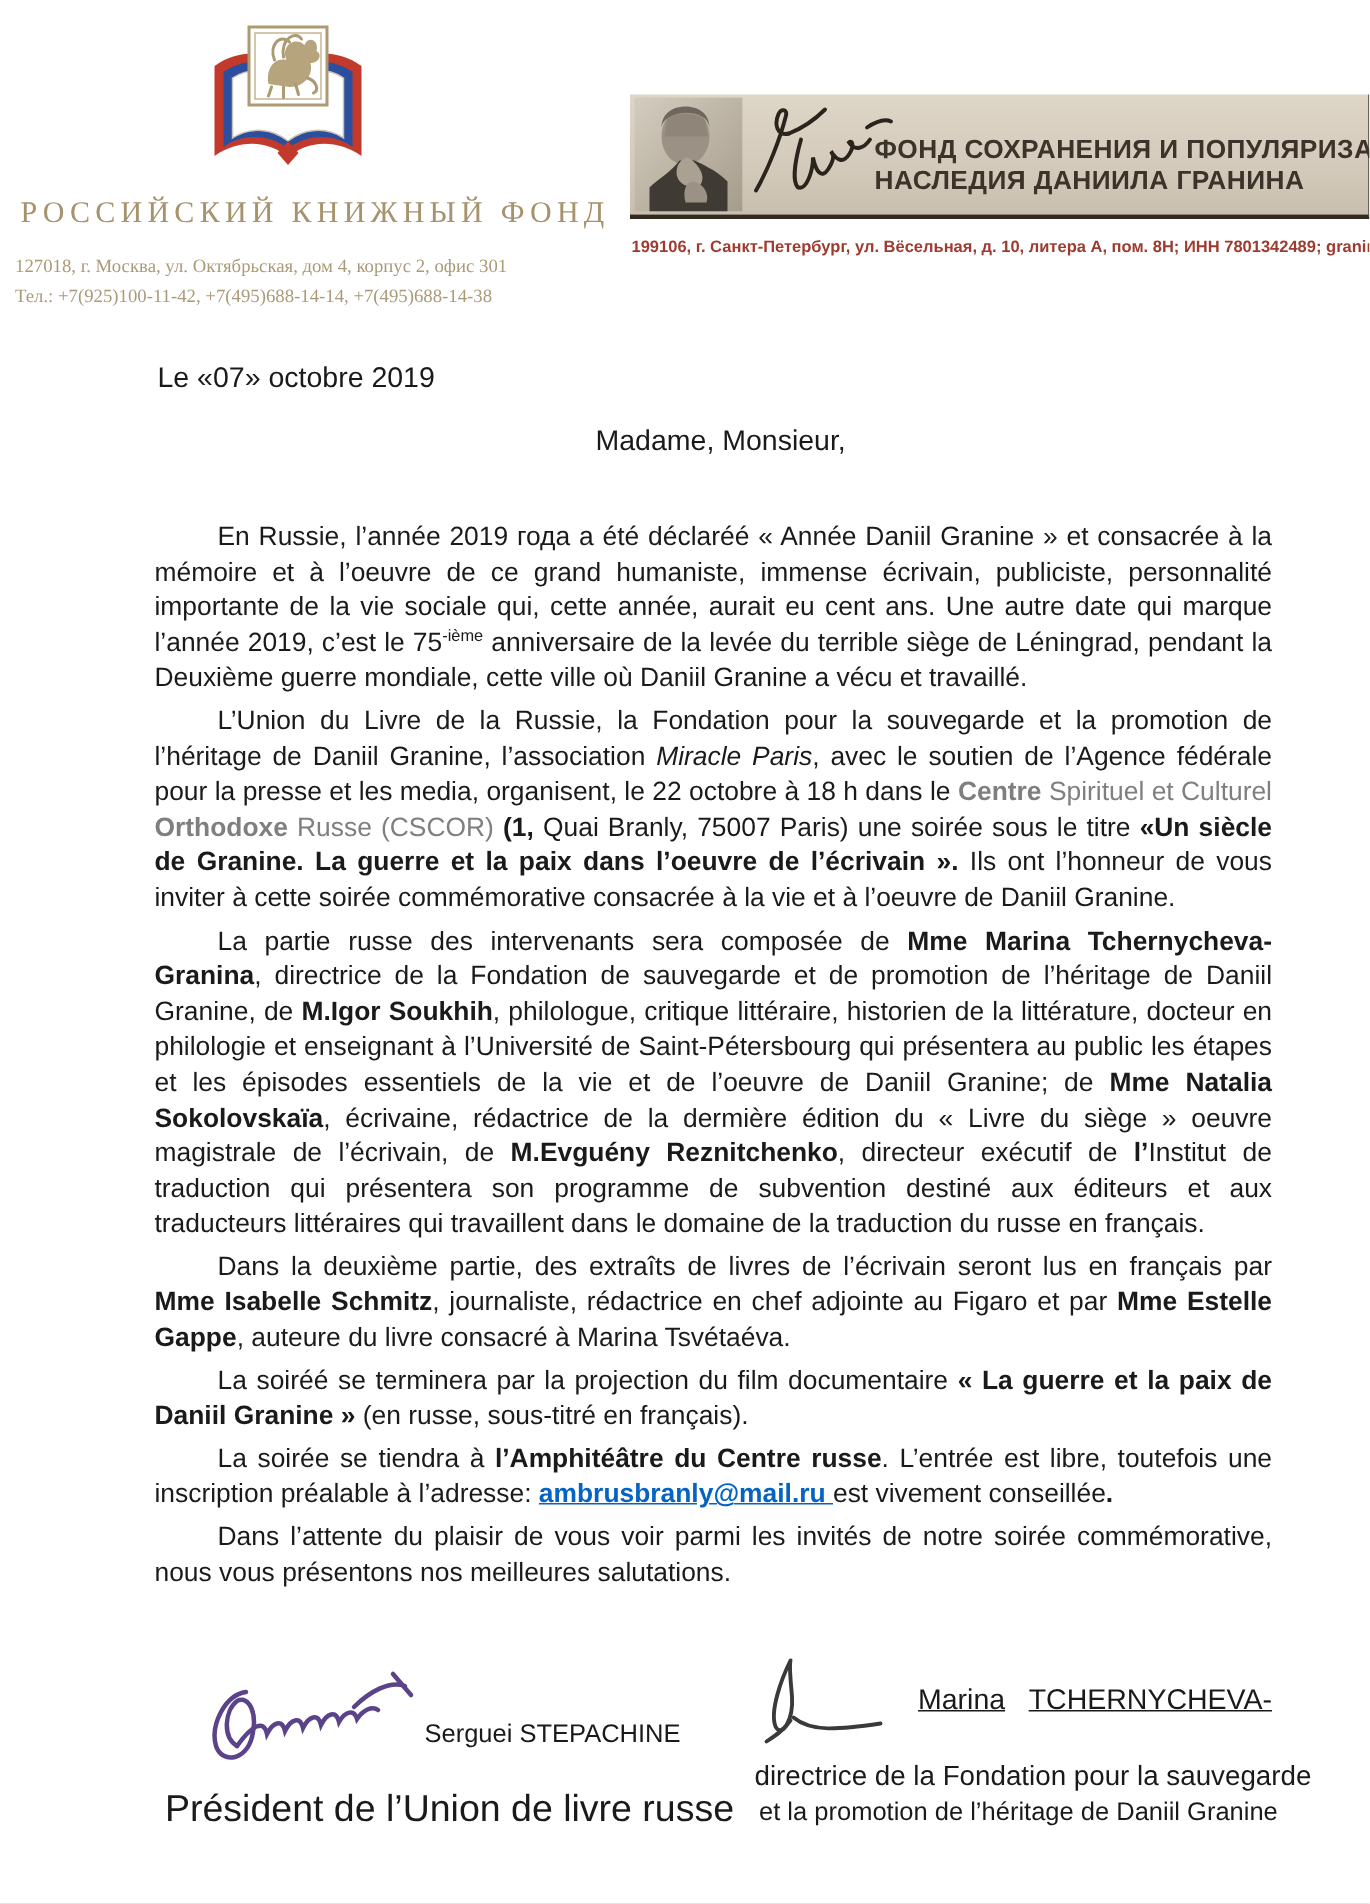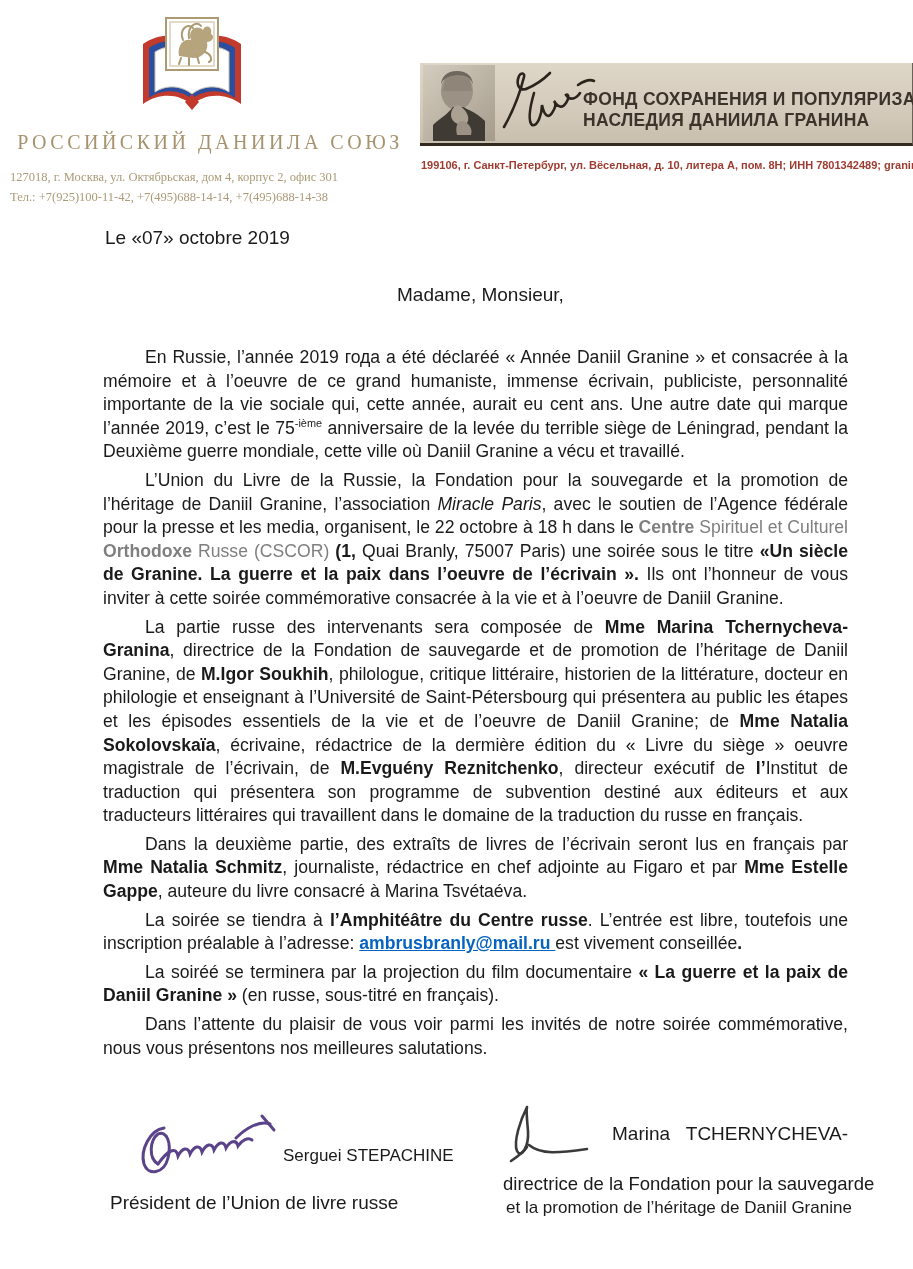--- a/index.html
+++ b/index.html
@@ -33,40 +33,40 @@
   .banner-title{
     position:absolute;left:163px;top:26px;color:#three;
     font-size:17.5px;font-weight:bold;color:#3c332a;line-height:21px;
     letter-spacing:0.3px;white-space:nowrap;
   }
   .fond-addr{
     position:absolute;left:421px;top:159px;width:492px;
     font-size:11px;font-weight:bold;color:#9e3b30;white-space:nowrap;
   }
   
-  .date-line{position:absolute;left:105px;top:227px;font-size:19px;}
+  .date-line{position:absolute;left:105px;top:242px;font-size:19px;}
   .salutation{position:absolute;left:397px;top:284px;font-size:19px;}
   .letter-body{
     position:absolute;left:103px;top:346px;width:747px;
     font-size:17.6px;line-height:23.6px;text-align:justify;
   }
   .letter-body p{margin:0 2px 5px 0;text-indent:42px;}
   .seg-b{font-weight:bold;}
   .seg-i{font-style:italic;}
   .seg-g{color:#7f7f7f;}
   .seg-gb{color:#7f7f7f;font-weight:bold;}
   .seg-sup{vertical-align:super;font-size:0.62em;line-height:0;}
   a.seg-link{color:#0563c1;font-weight:bold;text-decoration:underline;cursor:pointer;}
   
   .sig-left-img{position:absolute;left:132px;top:1106px;}
   .sig-left-name{position:absolute;left:283px;top:1146px;font-size:17px;white-space:nowrap;}
-  .sig-left-title{position:absolute;left:110px;top:1192px;font-size:19px;white-space:nowrap;}
+  .sig-left-title{position:absolute;left:110px;top:1192px;font-size:25px;white-space:nowrap;}
   .sig-right-img{position:absolute;left:497px;top:1103px;}
   .sig-right-name{
-    position:absolute;left:612px;top:1120px;width:236px;font-size:19px;line-height:27px;
+    position:absolute;left:612px;top:1120px;width:236px;font-size:19px;line-height:27px;text-decoration:underline;
   }
   .sig-right-name .row1{display:flex;justify-content:space-between;}
   .sig-right-title1{position:absolute;left:503px;top:1173px;font-size:18.5px;white-space:nowrap;}
   .sig-right-title2{position:absolute;left:506px;top:1198px;font-size:17px;white-space:nowrap;}
 </style>
 </head>
 <body>
 
 <div class="page">
 
@@ -81,21 +81,21 @@
       <rect x="31" y="8" width="52" height="52" fill="#ffffff" stroke="#ab9a72" stroke-width="2"></rect>
       <rect x="35" y="12" width="44" height="44" fill="#ffffff" stroke="#c5b794" stroke-width="1"></rect>
 
       <g stroke="#ab9a72" fill="none" stroke-width="2" stroke-linecap="round">
         <path d="M44,46 C42,36 48,28 56,30 C52,20 62,14 68,20 C70,14 78,16 76,24 C80,26 78,32 72,32 C74,40 68,48 58,48 Z" fill="#b6a57c" stroke="none"></path>
         <path d="M48,30 C44,20 52,12 58,18"></path>
         <path d="M54,28 C52,16 62,10 66,16"></path>
         <path d="M46,48 L44,54 M54,48 L54,55 M62,46 L64,53 M70,42 C76,44 78,50 74,52"></path>
       </g>
     </svg>
-    <div class="rks-title">РОССИЙСКИЙ ДАНИИЛА СОЮЗ</div>
+    <div class="rks-title">РОССИЙСКИЙ КНИЖНЫЙ ФОНД</div>
     <div class="rks-addr1">127018, г. Москва, ул. Октябрьская, дом 4, корпус 2, офис 301</div>
     <div class="rks-addr2">Тел.: +7(925)100-11-42, +7(495)688-14-14, +7(495)688-14-38</div>
   </div>
 
   <div class="banner">
     <svg class="banner-portrait" width="72" height="76" viewBox="0 0 72 76">
       <rect width="72" height="76" fill="#c6beb0"></rect>
       <rect width="72" height="76" fill="url(#pgrad)"></rect>
       <defs>
         <linearGradient id="pgrad" x1="0" y1="0" x2="1" y2="1">
@@ -125,23 +125,23 @@
   </div>
   <div class="fond-addr">199106, г. Санкт-Петербург, ул. Вёсельная, д. 10, литера А, пом. 8Н; ИНН 7801342489; granin-fond@mail.ru</div>
 
   <div class="date-line">Le «07» octobre 2019</div>
   <div class="salutation">Madame, Monsieur,</div>
 
   <div class="letter-body" id="letter-body">
       <p><span class="seg-n">En Russie, l’année 2019 года a été déclaréé « Année Daniil Granine » et consacrée à la mémoire et à l’oeuvre de ce grand humaniste, immense écrivain, publiciste, personnalité importante de la vie sociale qui, cette année, aurait eu cent ans. Une autre date qui marque l’année 2019, c’est le 75</span><sup class="seg-sup">-ième</sup><span class="seg-n"> anniversaire de la levée du terrible siège de Léningrad, pendant la Deuxième guerre mondiale, cette ville où Daniil Granine a vécu et travaillé.</span></p>
       <p><span class="seg-n">L’Union du Livre de la Russie, la Fondation pour la souvegarde et la promotion de l’héritage de Daniil Granine, l’association </span><span class="seg-i">Miracle Paris</span><span class="seg-n">, avec le soutien de l’Agence fédérale pour la presse et les media, organisent, le 22 octobre à 18 h dans le </span><span class="seg-gb">Centre</span><span class="seg-g"> Spirituel et Culturel </span><span class="seg-gb">Orthodoxe</span><span class="seg-g"> Russe (CSCOR) </span><span class="seg-b">(1,</span><span class="seg-n"> Quai Branly, 75007 Paris) une soirée sous le titre </span><span class="seg-b">«Un siècle de Granine. La guerre et la paix dans l’oeuvre de l’écrivain ».</span><span class="seg-n"> Ils ont l’honneur de vous inviter à cette soirée commémorative consacrée à la vie et à l’oeuvre de Daniil Granine.</span></p>
       <p><span class="seg-n">La partie russe des intervenants sera composée de </span><span class="seg-b">Mme Marina Tchernycheva-Granina</span><span class="seg-n">, directrice de la Fondation de sauvegarde et de promotion de l’héritage de Daniil Granine, de </span><span class="seg-b">M.Igor Soukhih</span><span class="seg-n">, philologue, critique littéraire, historien de la littérature, docteur en philologie et enseignant à l’Université de Saint-Pétersbourg qui présentera au public les étapes et les épisodes essentiels de la vie et de l’oeuvre de Daniil Granine; de </span><span class="seg-b">Mme Natalia Sokolovskaïa</span><span class="seg-n">, écrivaine, rédactrice de la dermière édition du « Livre du siège » oeuvre magistrale de l’écrivain, de </span><span class="seg-b">M.Evguény Reznitchenko</span><span class="seg-n">, directeur exécutif de </span><span class="seg-b">l’</span><span class="seg-n">Institut de traduction qui présentera son programme de subvention destiné aux éditeurs et aux traducteurs littéraires qui travaillent dans le domaine de la traduction du russe en français.</span></p>
-      <p><span class="seg-n">Dans la deuxième partie, des extraîts de livres de l’écrivain seront lus en français par </span><span class="seg-b">Mme Natalia Schmitz</span><span class="seg-n">, journaliste, rédactrice en chef adjointe au Figaro et par </span><span class="seg-b">Mme Estelle Gappe</span><span class="seg-n">, auteure du livre consacré à Marina Tsvétaéva.</span></p>
+      <p><span class="seg-n">Dans la deuxième partie, des extraîts de livres de l’écrivain seront lus en français par </span><span class="seg-b">Mme Isabelle Schmitz</span><span class="seg-n">, journaliste, rédactrice en chef adjointe au Figaro et par </span><span class="seg-b">Mme Estelle Gappe</span><span class="seg-n">, auteure du livre consacré à Marina Tsvétaéva.</span></p>
+      <p><span class="seg-n">La soiréé se terminera par la projection du film documentaire </span><span class="seg-b">« La guerre et la paix de Daniil Granine »</span><span class="seg-n"> (en russe, sous-titré en français).</span></p>
       <p><span class="seg-n">La soirée se tiendra à </span><span class="seg-b">l’Amphitéâtre du Centre russe</span><span class="seg-n">. L’entrée est libre, toutefois une inscription préalable à l’adresse: </span><a href="#" class="seg-link">ambrusbranly@mail.ru </a><span class="seg-n">est vivement conseillée</span><span class="seg-b">.</span></p>
-      <p><span class="seg-n">La soiréé se terminera par la projection du film documentaire </span><span class="seg-b">« La guerre et la paix de Daniil Granine »</span><span class="seg-n"> (en russe, sous-titré en français).</span></p>
       <p><span class="seg-n">Dans l’attente du plaisir de vous voir parmi les invités de notre soirée commémorative, nous vous présentons nos meilleures salutations.</span></p>
     </div>
 
   <svg class="sig-left-img" width="150" height="88" viewBox="0 0 150 88">
     <g stroke="#5a4388" fill="none" stroke-width="3" stroke-linecap="round">
       <path d="M32,22 C18,24 8,44 12,58 C16,70 32,68 36,52 C40,36 34,24 26,28 C18,34 16,52 26,58"></path>
       <path d="M26,58 C36,44 44,40 46,50 C50,42 56,40 58,48 C62,40 68,38 70,46 C74,38 80,36 82,44 C86,36 92,34 94,42 C98,35 104,33 106,40 C110,34 116,31 120,34"></path>
       <path d="M104,32 C114,22 128,14 138,18"></path>
       <path d="M130,10 L142,24"></path>
     </g>

